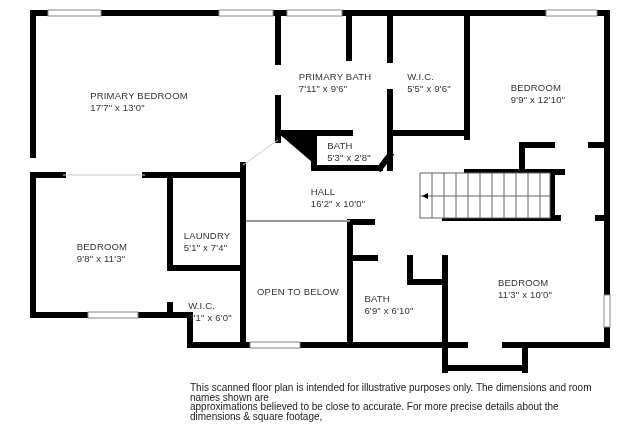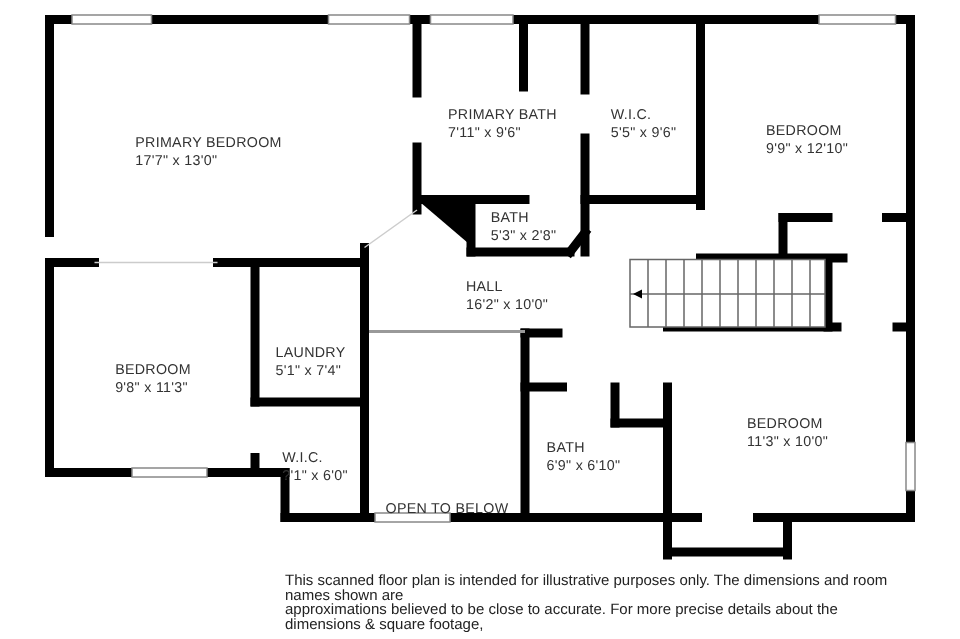--- a/index.html
+++ b/index.html
@@ -146,21 +146,21 @@
   <span class="d">5'1" x 7'4"</span>
 </div>
 <div class="lbl" style="left:102px;top:241px;">
   <span class="n">BEDROOM</span>
   <span class="d">9'8" x 11'3"</span>
 </div>
 <div class="lbl" style="left:210px;top:300px;">
   <span class="n">W.I.C.</span>
   <span class="d">?'1" x 6'0"</span>
 </div>
-<div class="lbl" style="left:298px;top:286px;margin-top:48px;">
+<div class="lbl" style="left:298px;top:286px;">
   <span class="n">OPEN TO BELOW</span>
 </div>
 <div class="lbl" style="left:389px;top:293px;">
   <span class="n">BATH</span>
   <span class="d">6'9" x 6'10"</span>
 </div>
 <div class="lbl" style="left:525px;top:277px;">
   <span class="n">BEDROOM</span>
   <span class="d">11'3" x 10'0"</span>
 </div>

